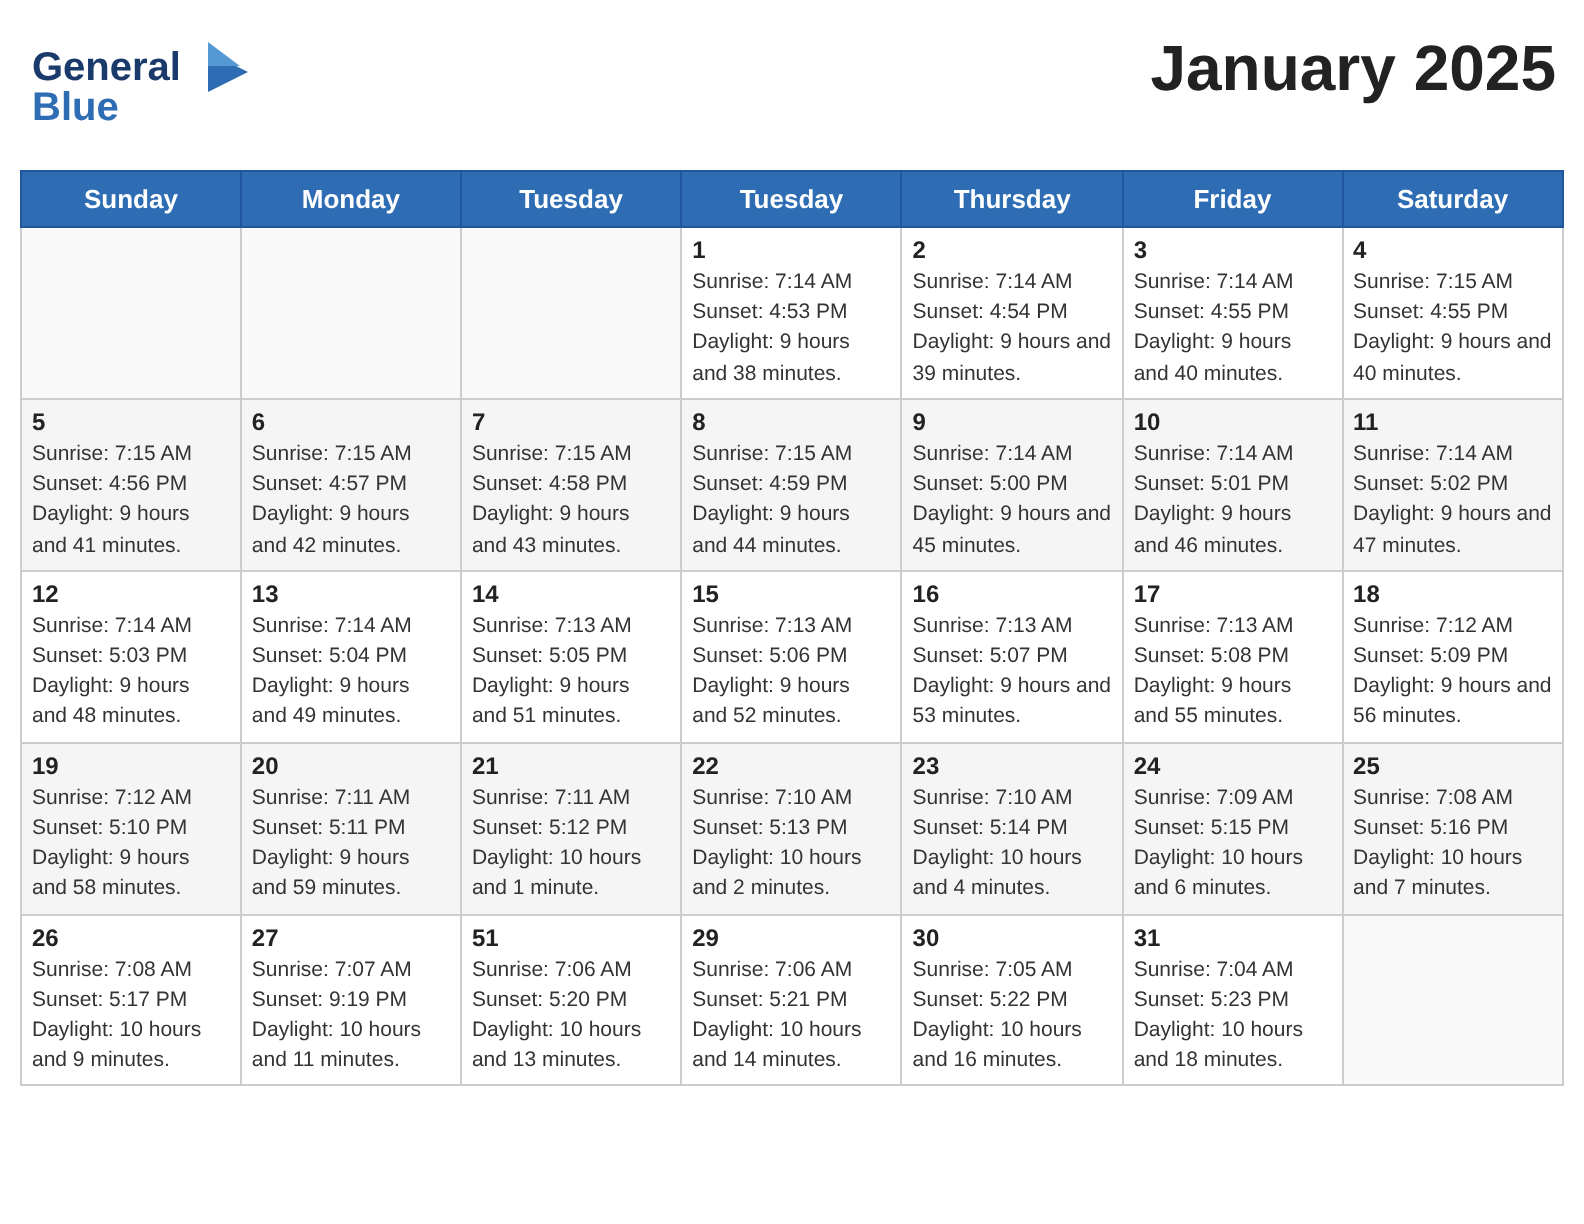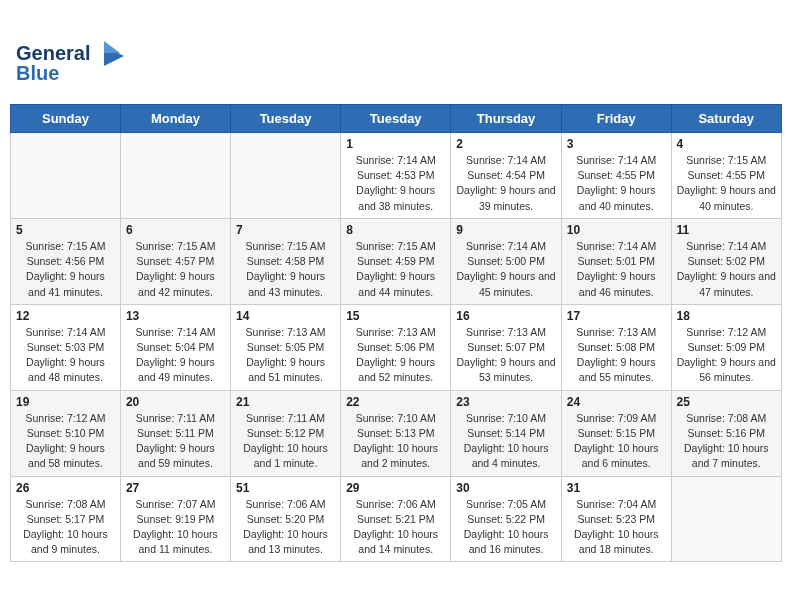--- a/index.html
+++ b/index.html
@@ -13,21 +13,20 @@
     .header {
       display: flex;
       justify-content: space-between;
       align-items: flex-start;
       margin-bottom: 8px;
       padding: 6px 4px;
     }
     .logo {
       display: flex;
       align-items: center;
-      margin-top: 20px;
     }
     .title-block {
       text-align: right;
     }
     .cal-title {
       font-size: 32px;
       font-weight: bold;
       color: #222;
     }
     .cal-subtitle {
@@ -68,21 +67,20 @@
       font-size: 12px;
       font-weight: bold;
       color: #222;
       display: block;
       margin-bottom: 2px;
     }
     .day-info {
       font-size: 10.5px;
       line-height: 1.45;
       color: #333;
-      text-align: center;
     }
     .empty-cell {
       background: #f9f9f9 !important;
     }
     
     .row-even td { background: #f5f5f5; }
     .row-odd td { background: #fff; }
   </style>
 </head>
 <body>
@@ -93,20 +91,21 @@
       <svg width="110" height="50" viewBox="0 0 110 50">
         <text x="2" y="24" font-family="Arial" font-size="20" font-weight="bold" fill="#1a3a6b">General</text>
         <text x="2" y="44" font-family="Arial" font-size="20" font-weight="bold" fill="#2e6db4">Blue</text>
 
         <polygon points="90,10 110,20 90,30" fill="#2e6db4"></polygon>
         <polygon points="90,5 106,17 90,17" fill="#5599d4"></polygon>
       </svg>
     </div>
   </div>
   <div class="title-block">
+    <div class="cal-title">January 2025</div>
   </div>
 </div>
 
 <table class="calendar">
   <thead>
     <tr>
     <th>Sunday</th>
         <th>Monday</th>
         <th>Tuesday</th>
         <th>Tuesday</th>

